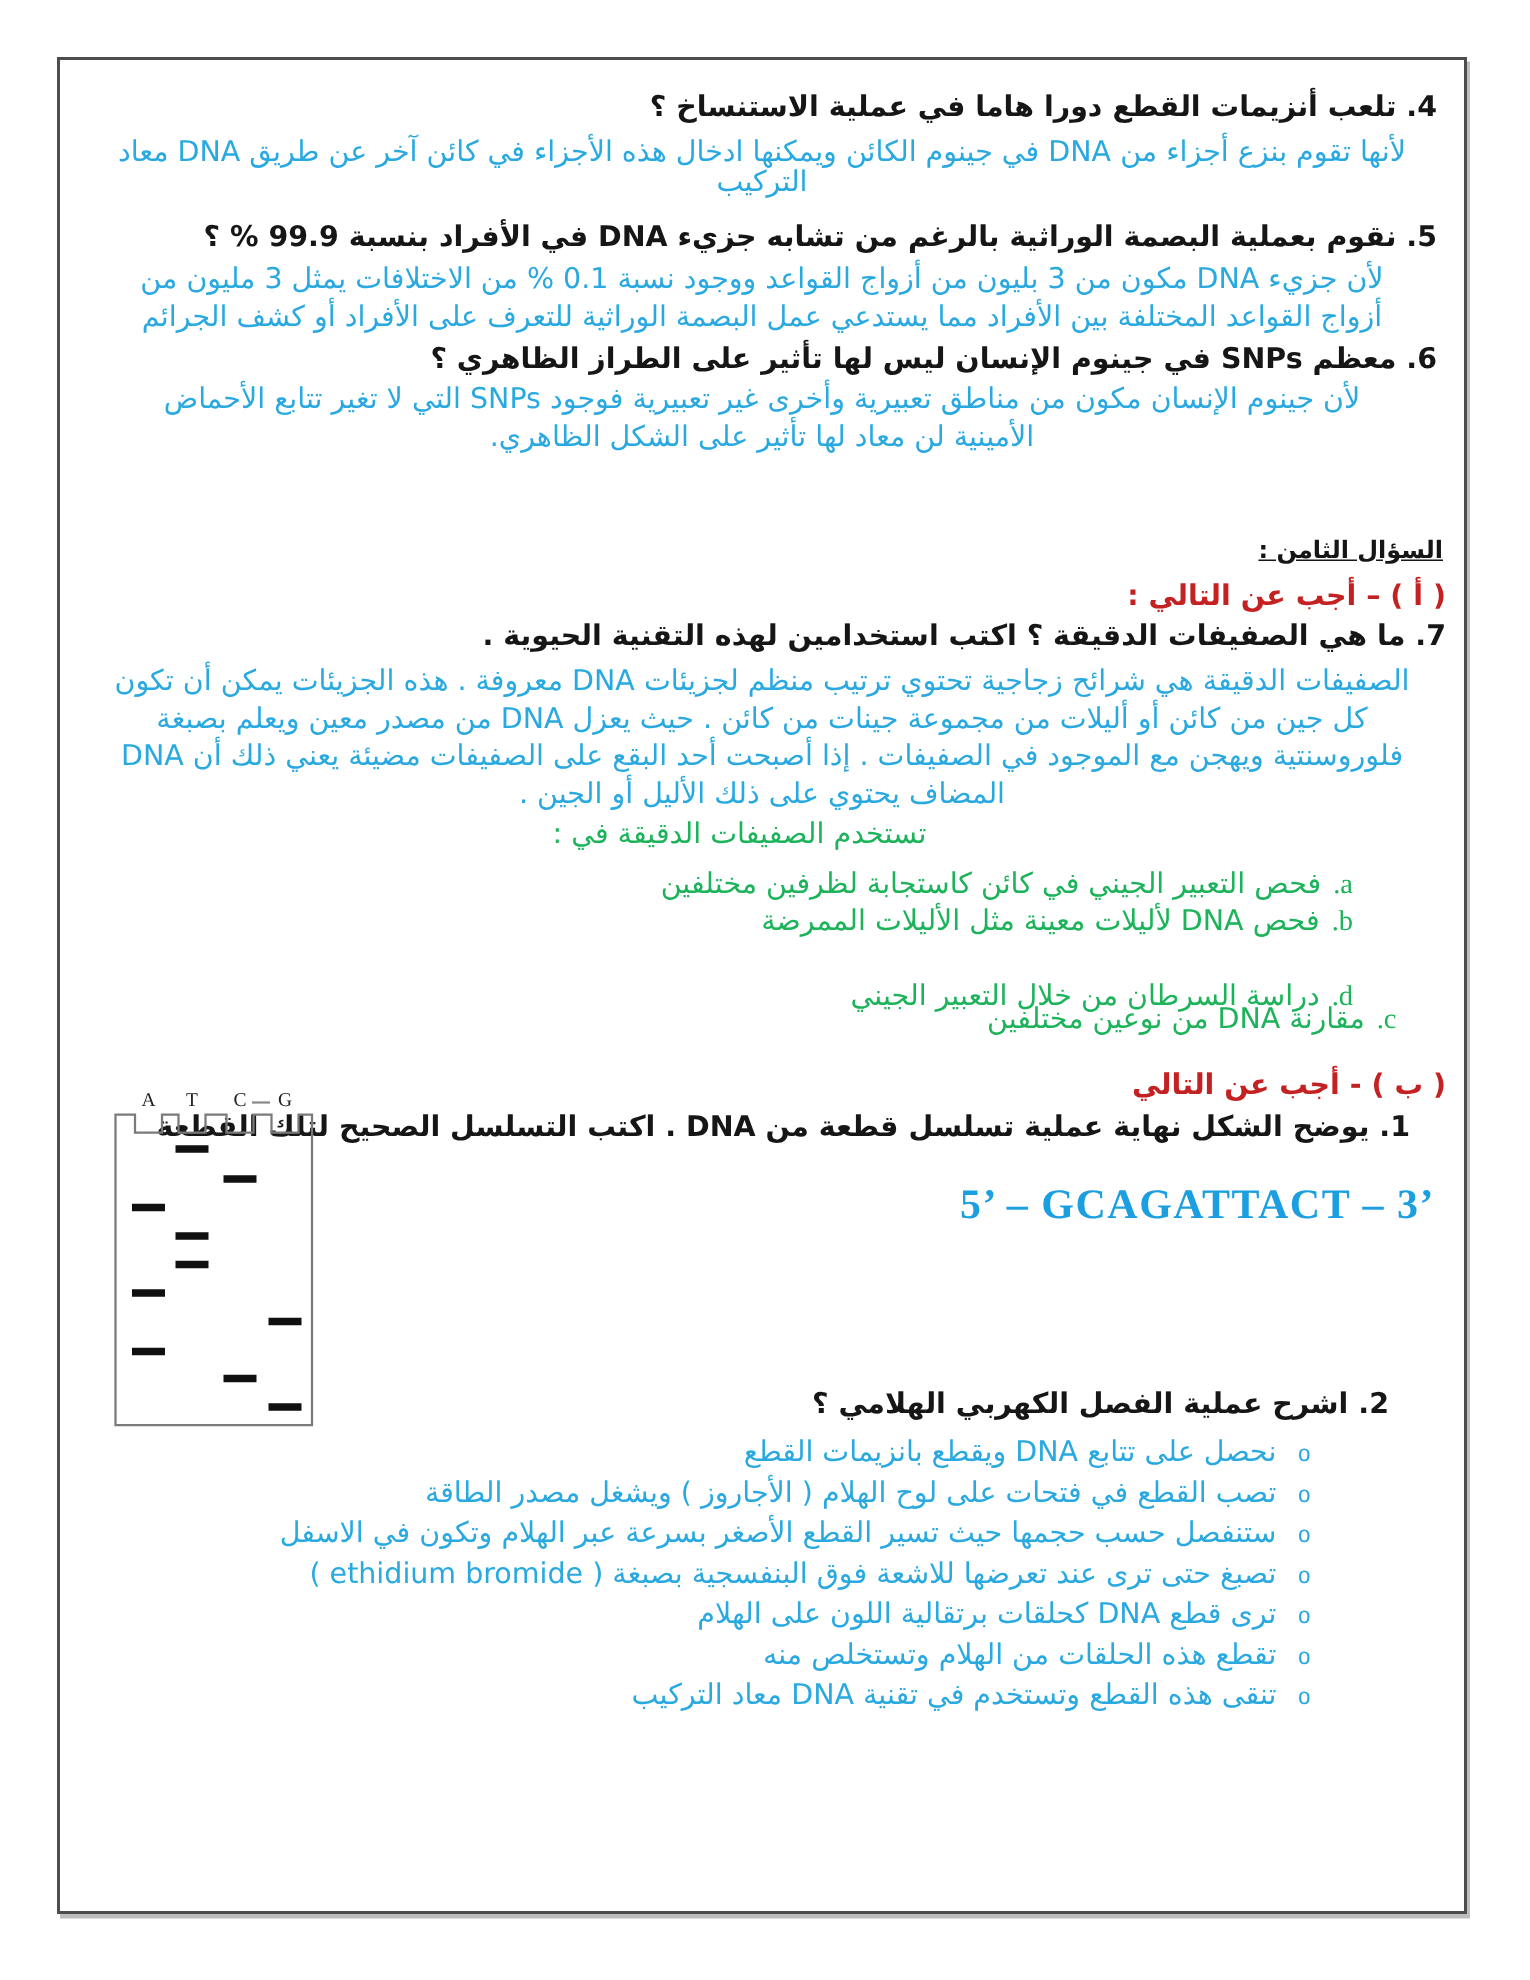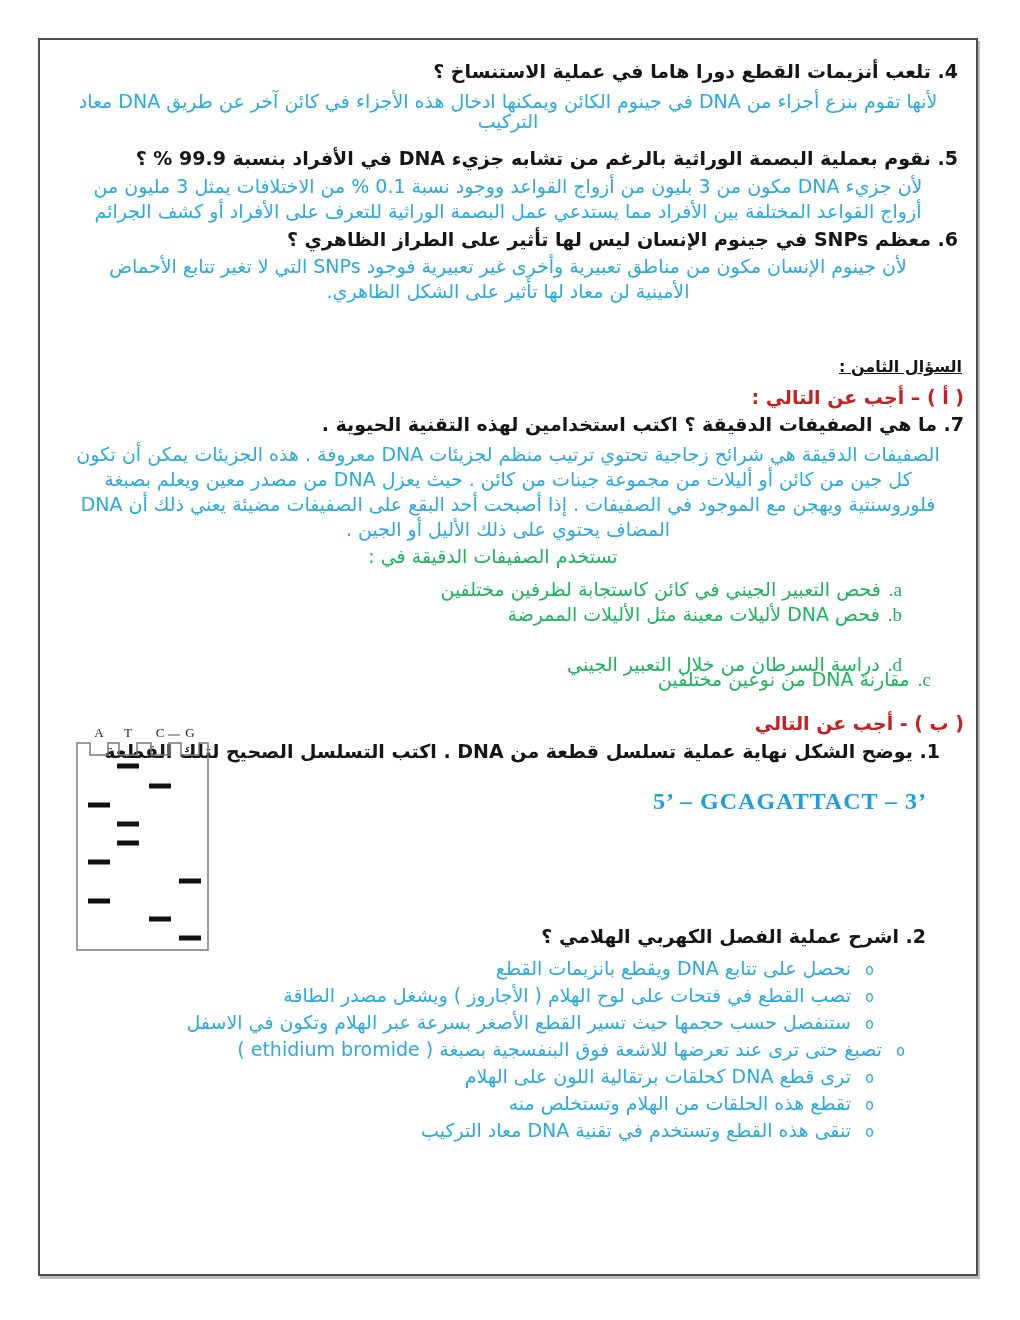--- a/index.html
+++ b/index.html
@@ -16,21 +16,21 @@
   .blue{color:#2AA9E0;}
   .green{color:#1CB35A;}
   .red{color:#C42222;font-weight:bold;text-align:right;}
   .section-title{font-weight:bold;font-size:16px;text-decoration:underline;text-align:right;}
   .list-item{text-align:right;}
   .marker{display:inline-block;margin-left:8px;}
   .bullet-marker{font-family:"DejaVu Sans Mono",monospace;font-size:15px;margin-left:14px;}
   .latin{font-family:"Liberation Serif",serif;}
   .seq-line{
     position:absolute;left:600px;width:300px;top:748px;direction:ltr;text-align:center;
-    font-family:"Liberation Serif",serif;font-weight:bold;font-size:24px;color:#1B9FE0;
+    font-family:"Liberation Serif",serif;font-weight:bold;font-size:28px;color:#1B9FE0;
     letter-spacing:1px;white-space:nowrap;
   }
   .gel{position:absolute;left:36px;top:684px;width:134px;height:228px;}
   .gel svg{display:block;}
   .gel-label{font-family:"Liberation Serif",serif;font-size:13px;fill:#222;}
 </style>
 </head>
 <body>
 
 <div class="page">
@@ -100,21 +100,21 @@
 
   <div class="line list-item blue" style="top:915px;padding-right:102px;">
     <span class="bullet-marker">o</span><span>نحصل على تتابع DNA ويقطع بانزيمات القطع</span>
   </div>
   <div class="line list-item blue" style="top:942px;padding-right:102px;">
     <span class="bullet-marker">o</span><span>تصب القطع في فتحات على لوح الهلام ( الأجاروز ) ويشغل مصدر الطاقة</span>
   </div>
   <div class="line list-item blue" style="top:969px;padding-right:102px;">
     <span class="bullet-marker">o</span><span>ستنفصل حسب حجمها حيث تسير القطع الأصغر بسرعة عبر الهلام وتكون في الاسفل</span>
   </div>
-  <div class="line list-item blue" style="top:996px;padding-right:71px;">
+  <div class="line list-item blue" style="top:996px;padding-right:102px;">
     <span class="bullet-marker">o</span><span>تصبغ حتى ترى عند تعرضها للاشعة فوق البنفسجية بصبغة ( ethidium bromide )</span>
   </div>
   <div class="line list-item blue" style="top:1023px;padding-right:102px;">
     <span class="bullet-marker">o</span><span>ترى قطع DNA كحلقات برتقالية اللون على الهلام</span>
   </div>
   <div class="line list-item blue" style="top:1050px;padding-right:102px;">
     <span class="bullet-marker">o</span><span>تقطع هذه الحلقات من الهلام وتستخلص منه</span>
   </div>
   <div class="line list-item blue" style="top:1077px;padding-right:102px;">
     <span class="bullet-marker">o</span><span>تنقى هذه القطع وتستخدم في تقنية DNA معاد التركيب</span>

